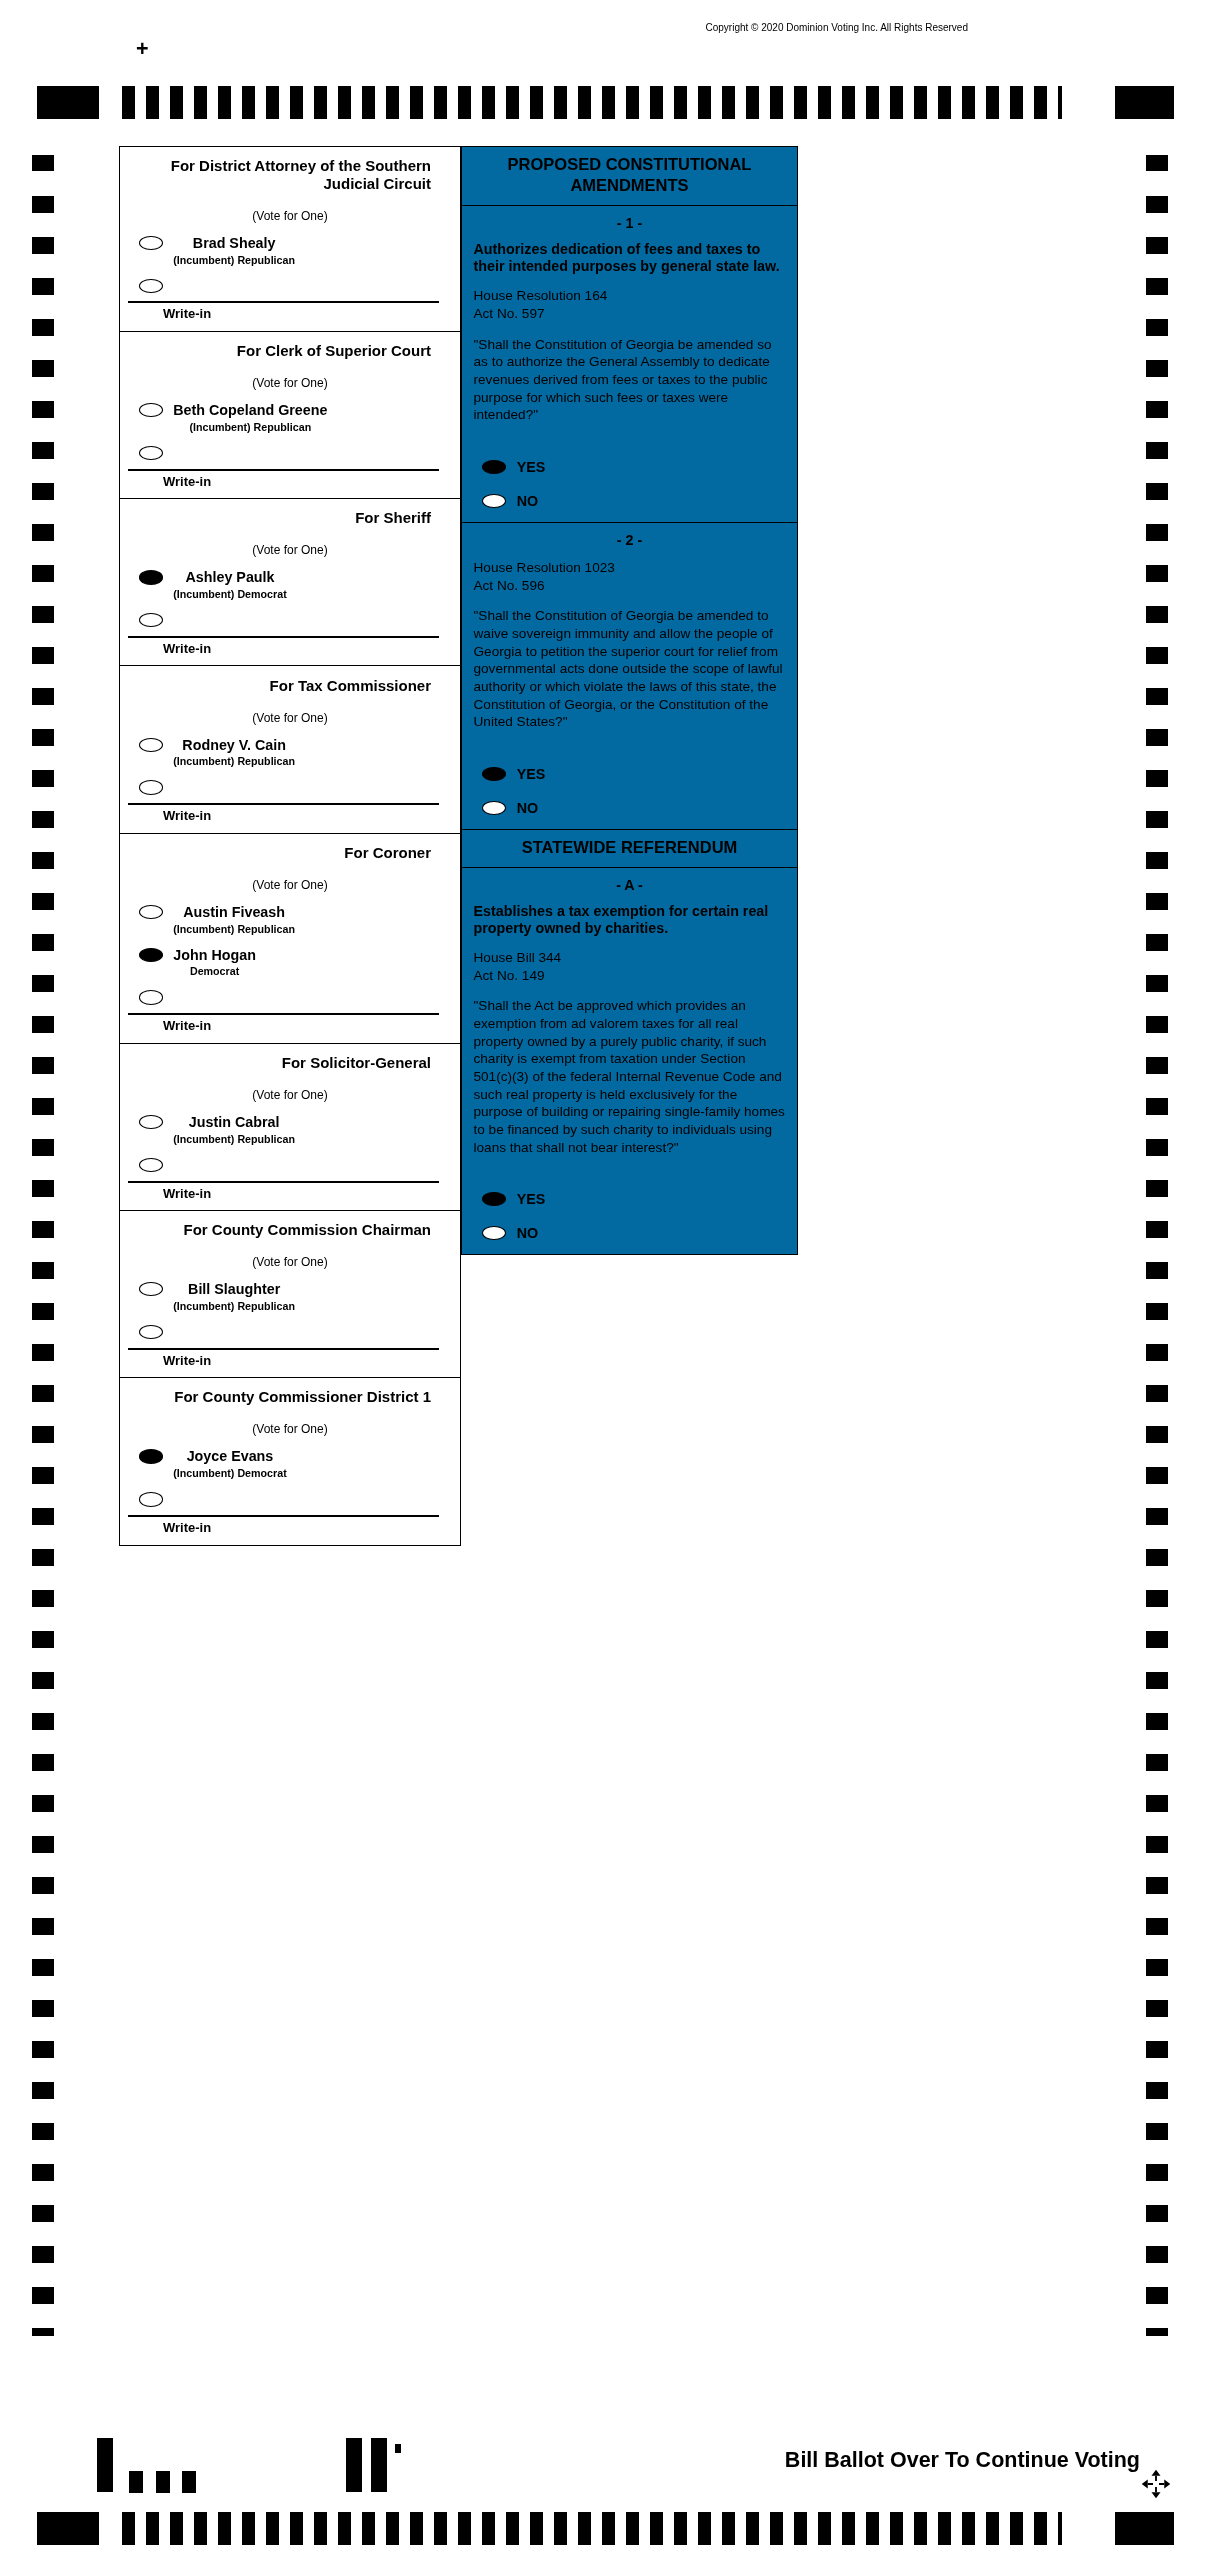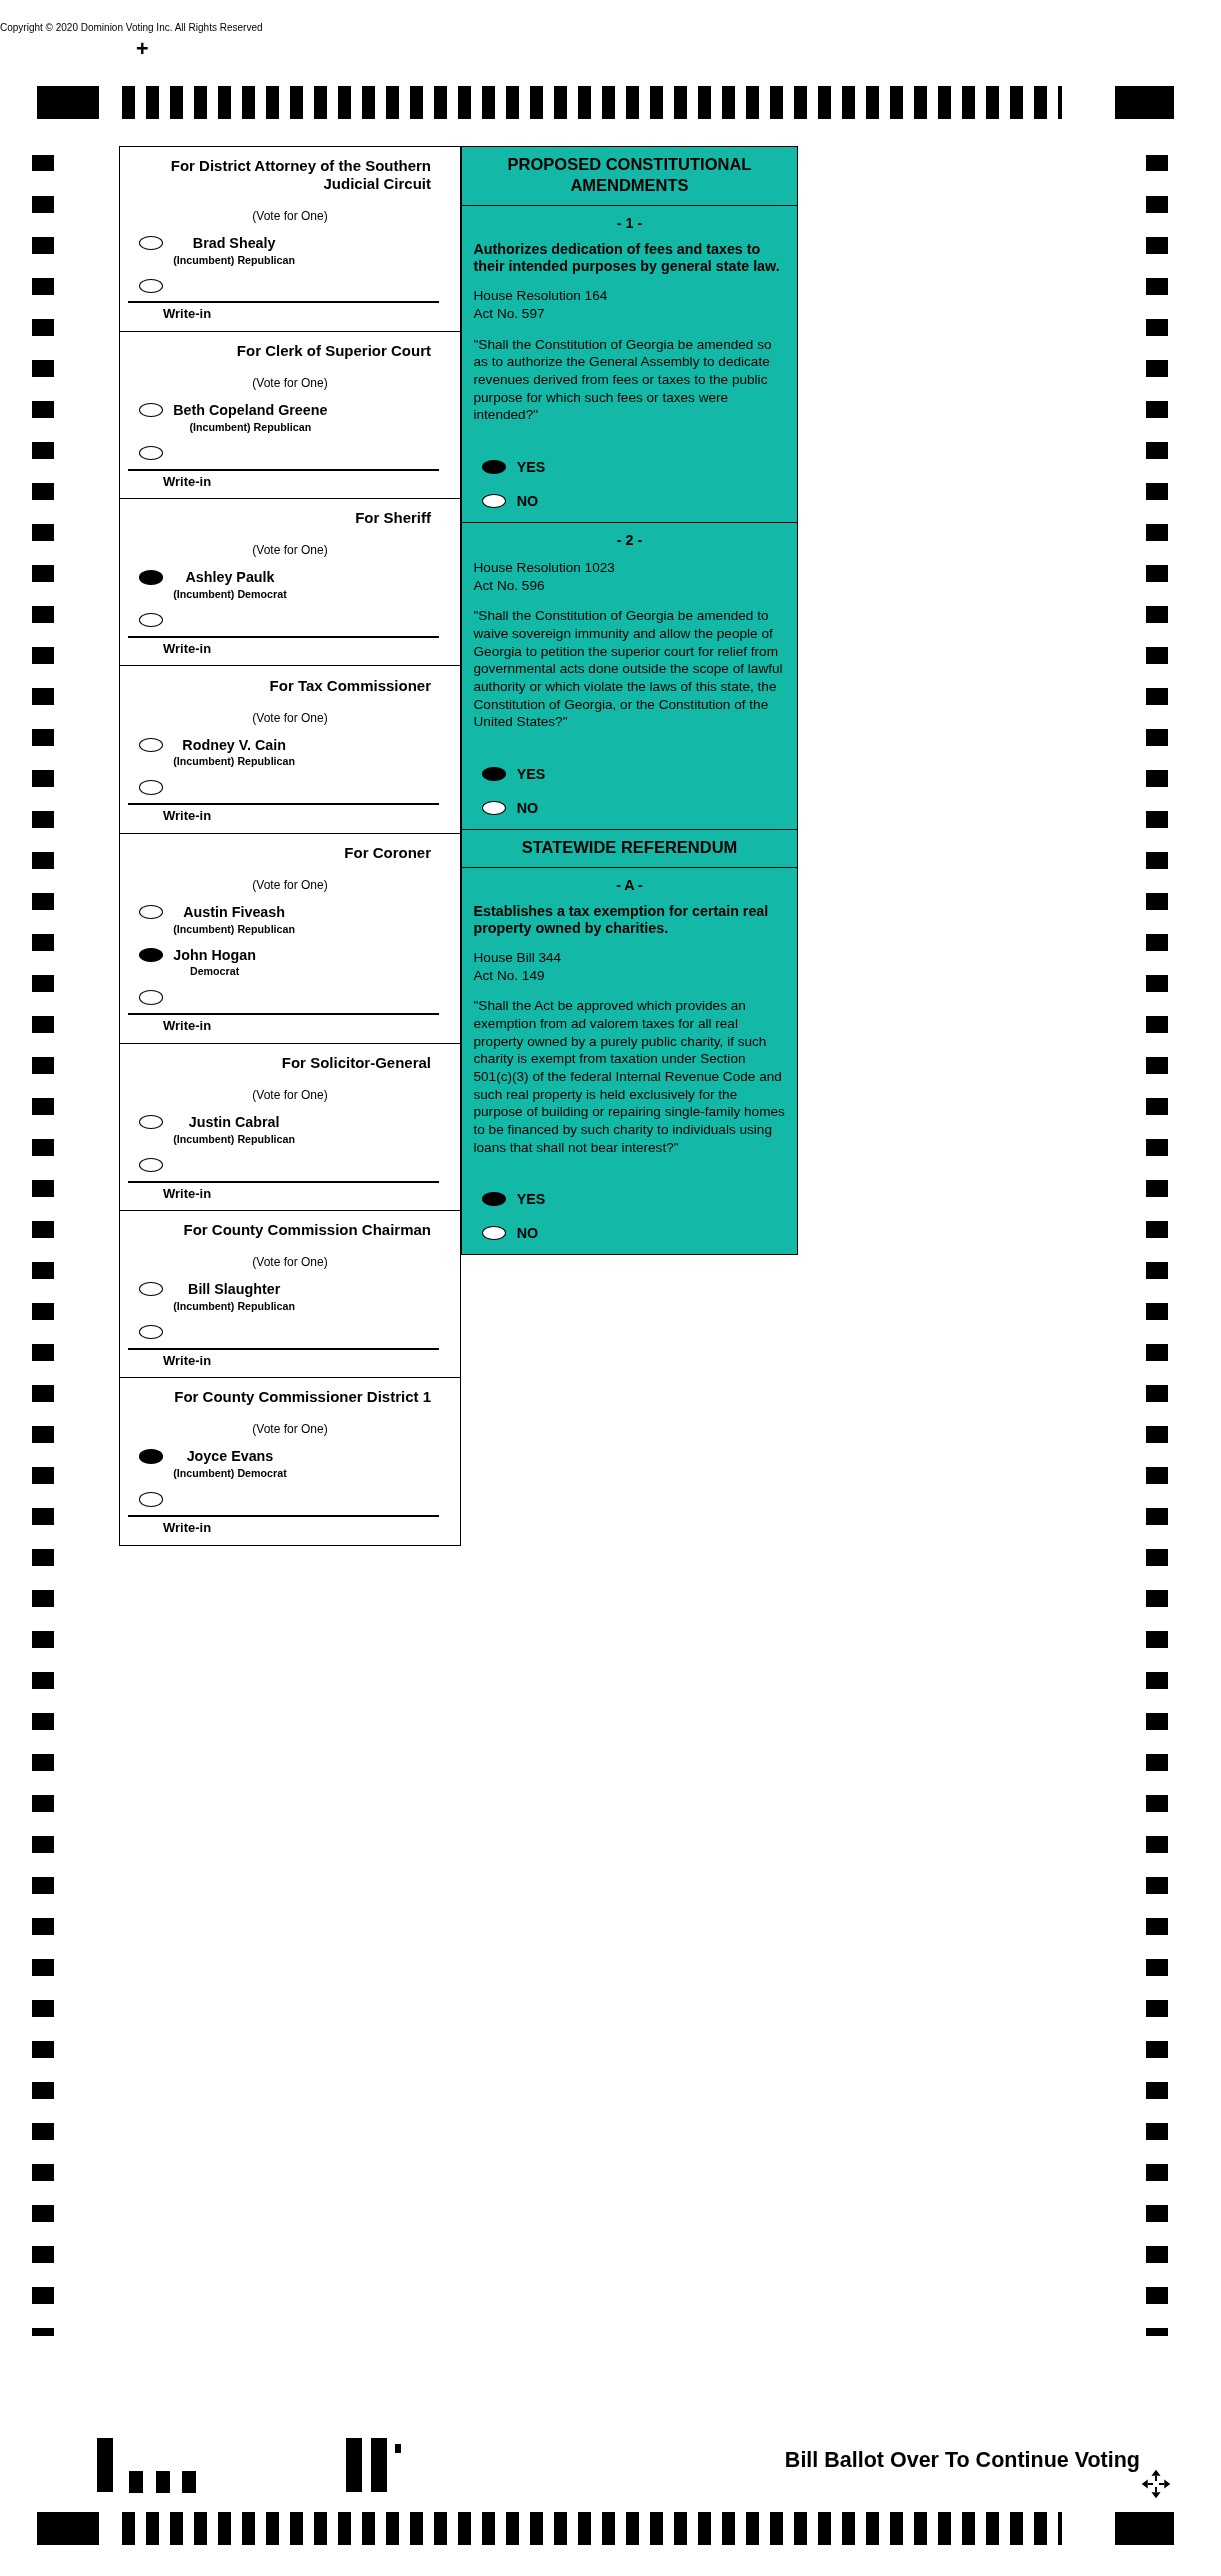--- a/index.html
+++ b/index.html
@@ -3,21 +3,21 @@
 <meta charset="utf-8">
 <style>
   html,body{margin:0;padding:0;}
   body{
     width:1222px;height:2576px;position:relative;background:#ffffff;color:#000;
     font-family:"Liberation Sans", sans-serif;overflow:hidden;
   }
   *{box-sizing:border-box;}
 
   
-  .copyright{position:absolute;top:21.5px;left:0;width:1102px;text-align:left;font-size:10px;}
+  .copyright{position:absolute;top:21.5px;left:0;width:968px;text-align:right;font-size:10px;}
   .plus-mark{position:absolute;top:37px;left:136px;font-size:21.5px;font-weight:bold;}
   .timing-row{position:absolute;left:0;width:1222px;height:33px;}
   .timing-row.top{top:86px;}
   .timing-row.bottom{top:2512px;}
   .t-block{position:absolute;top:0;height:33px;background:#000;}
   .t-block.bl{left:37px;width:62px;}
   .t-block.br{left:1115px;width:59px;}
   .t-bars{position:absolute;top:0;left:122px;width:940px;height:33px;
     background:repeating-linear-gradient(90deg,#000 0 13px,transparent 13px 24px);}
   .timing-col{position:absolute;top:155px;width:21.5px;height:2181px;
@@ -37,21 +37,21 @@
   .cand-row{display:flex;align-items:flex-start;padding-left:18.6px;margin-top:13px;text-align:center;}
   .oval{width:24px;height:14.3px;border:1.8px solid #000;border-radius:50%;flex:none;background:#fff;}
   .oval.filled{background:#000;}
   .cand-text{margin-left:10.7px;}
   .cand-name{font-size:14.3px;font-weight:bold;line-height:1.1;}
   .cand-detail{font-size:10.7px;font-weight:bold;margin-top:2.1px;}
   .writein-line{border-bottom:2.1px solid #000;margin:8.6px 21.5px 0 8px;}
   .writein-label{font-size:13px;font-weight:bold;margin:2.9px 0 0 43px;}
 
   
-  .measure-section{border:1.4px solid #000;margin-top:-1.4px;background:#14b8a6;}
+  .measure-section{border:1.4px solid #000;margin-top:-1.4px;background:#0369a1;}
   .section-header{font-size:16.5px;font-weight:bold;text-align:center;line-height:1.3;
     padding:7.2px 43px 8.6px;border-bottom:1.4px solid #000;}
   .measure{padding:0 11.5px 13px;}
   .measure + .measure{border-top:1.4px solid #000;}
   .measure-number{text-align:center;font-size:14.3px;font-weight:bold;margin-top:8.6px;}
   .measure-summary{font-size:14.3px;font-weight:bold;line-height:1.22;margin-top:10px;}
   .measure-ref{font-size:13.6px;line-height:1.3;margin-top:11.5px;}
   .measure-question{font-size:13.6px;line-height:1.3;margin-top:13px;}
   .choice{display:flex;align-items:center;padding-left:8.6px;margin-top:18px;}
   .choice.first{margin-top:35px;}

